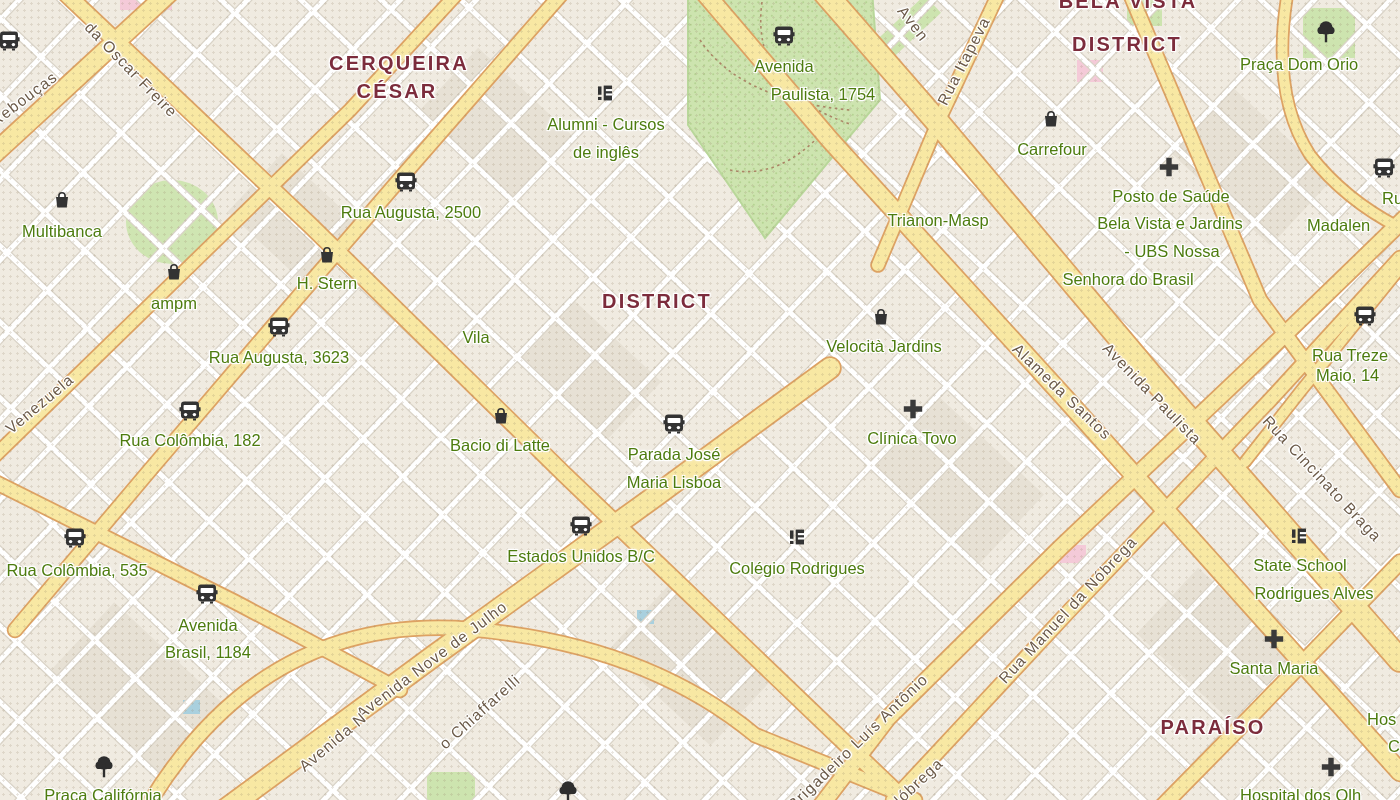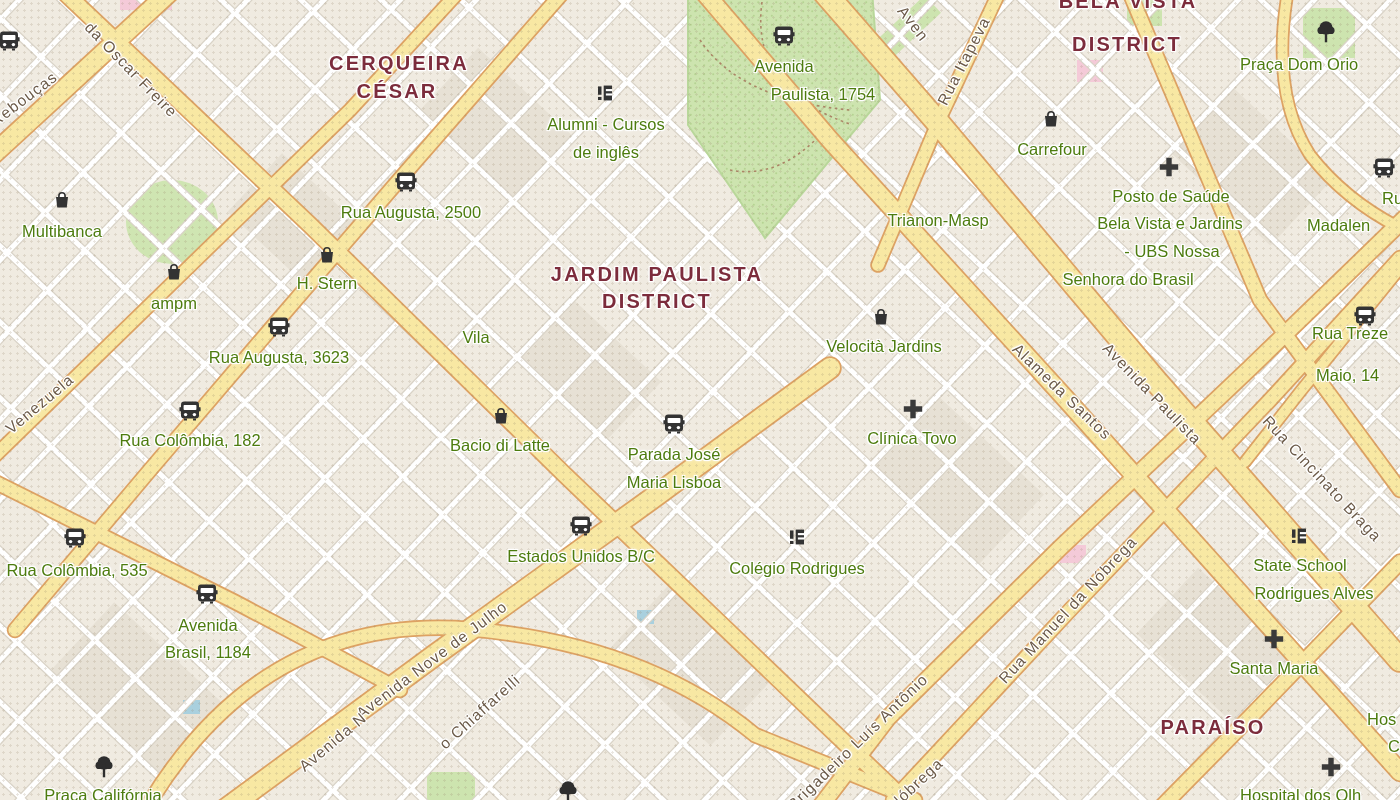--- a/index.html
+++ b/index.html
@@ -239,21 +239,20 @@
         <path d="M1405 262 L1300 392 L1245 462" stroke-width="10" fill="none"></path>
         <path d="M1290 -20 Q1268 90 1310 155 Q1345 200 1400 228" stroke-width="10" fill="none"></path>
       </g>
   </svg>
 
   <div class="texture"></div>
 
   <div id="labels" class="labels">
       <span class="district halo" style="left: 399px; top: 63px;">CERQUEIRA</span>
       <span class="district halo" style="left: 397px; top: 91px;">CÉSAR</span>
-      <span class="district halo" style="left: 657px; top: 274px;">JARDIM PAULISTA</span>
       <span class="district halo" style="left: 657px; top: 301px;">DISTRICT</span>
       <span class="district halo" style="left: 1128px; top: 1px; text-align: center;">BELA VISTA</span>
       <span class="district halo" style="left: 1127px; top: 44px;">DISTRICT</span>
       <span class="district halo" style="left: 1213px; top: 727px;">PARAÍSO</span>
       <svg class="poi-icon" width="20" height="20" style="left: 62px; top: 200px;">
         <use href="#icon-bag"></use>
       </svg>
       <span class="poi halo" style="left: 62px; top: 231px;">Multibanca</span>
       <svg class="poi-icon" width="20" height="20" style="left: 174px; top: 272px;">
         <use href="#icon-bag"></use>
@@ -356,21 +355,21 @@
         <use href="#icon-cross"></use>
       </svg>
       <span class="poi halo left-anchored" style="left: 1240px; top: 795px;">Hospital dos Olh</span>
       <svg class="poi-icon" width="26" height="26" style="left: 1326px; top: 32px;">
         <use href="#icon-tree"></use>
       </svg>
       <span class="poi halo left-anchored" style="left: 1240px; top: 64px;">Praça Dom Orio</span>
       <svg class="poi-icon" width="24" height="24" style="left: 1365px; top: 316px;">
         <use href="#icon-bus"></use>
       </svg>
-      <span class="poi halo left-anchored" style="left: 1296px; top: 333px; padding-left: 16px;">Rua Treze</span>
+      <span class="poi halo left-anchored" style="left: 1296px; top: 355px; padding-left: 16px;">Rua Treze</span>
       <span class="poi halo left-anchored" style="left: 1308px; top: 375px; padding-left: 8px;">Maio, 14</span>
       <svg class="poi-icon" width="24" height="24" style="left: 9px; top: 41px;">
         <use href="#icon-bus"></use>
       </svg>
       <svg class="poi-icon" width="26" height="26" style="left: 568px; top: 792px;">
         <use href="#icon-tree"></use>
       </svg>
       <span class="street halo" style="left: 24px; top: 99px; transform: translate(-50%, -50%) rotate(-37deg);">Rebouças</span>
       <span class="street halo" style="left: 131px; top: 70px; transform: translate(-50%, -50%) rotate(46deg);">da Oscar Freire</span>
       <span class="street halo" style="left: 40px; top: 404px; transform: translate(-50%, -50%) rotate(-40deg);">Venezuela</span>

